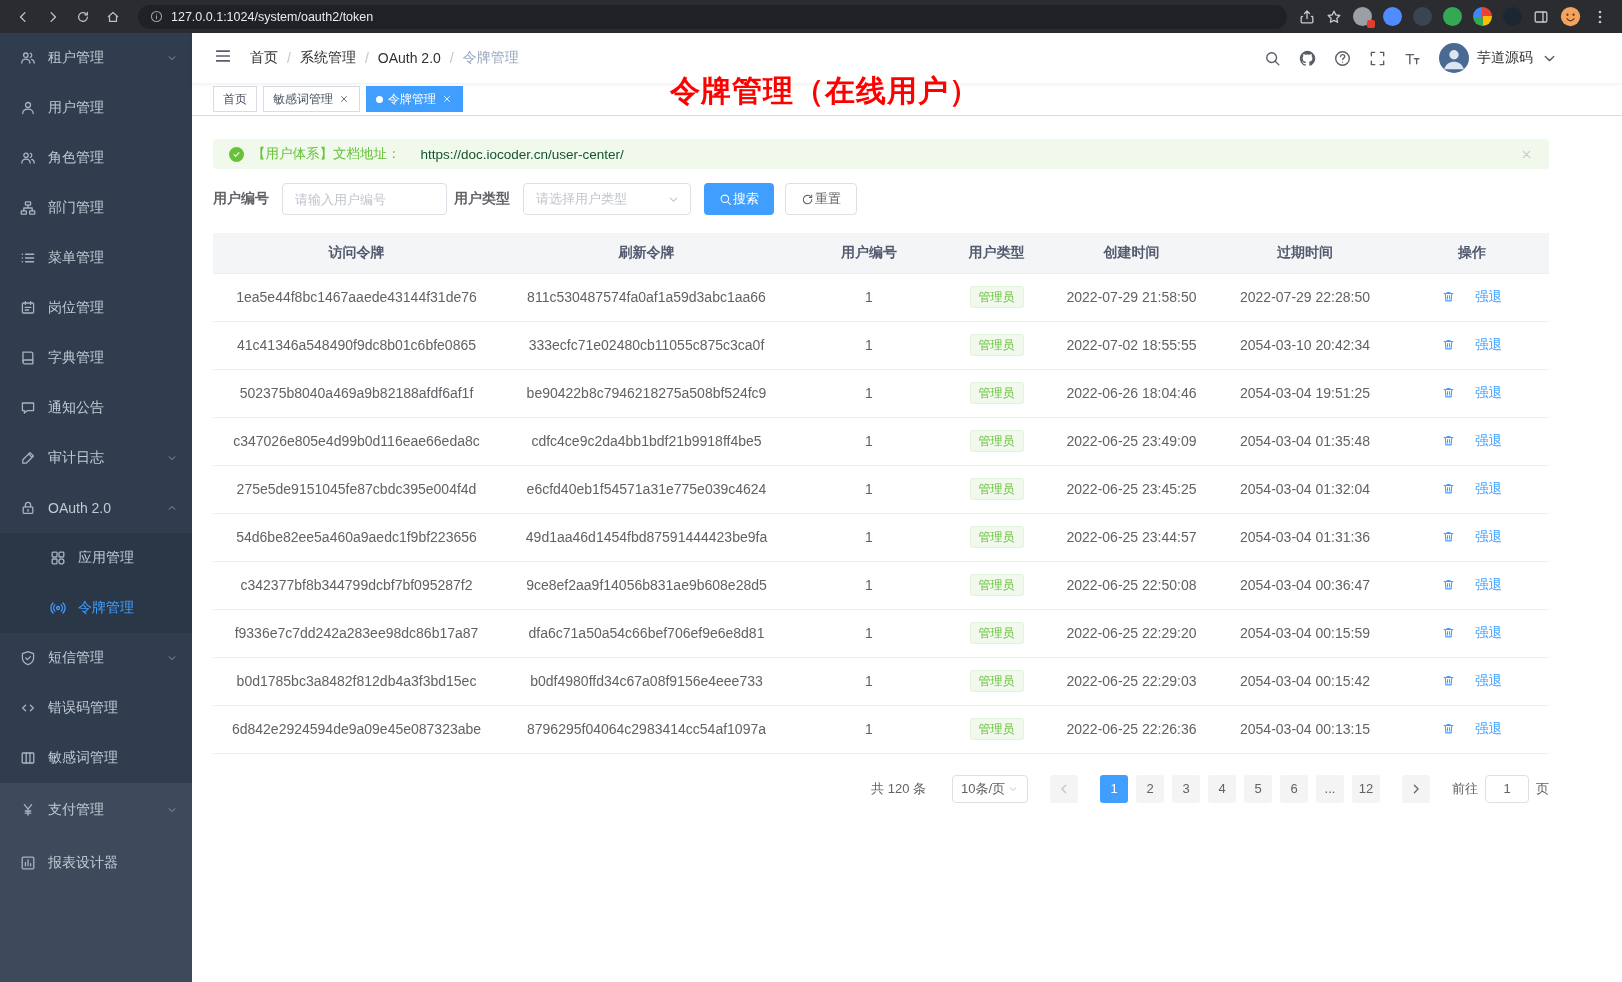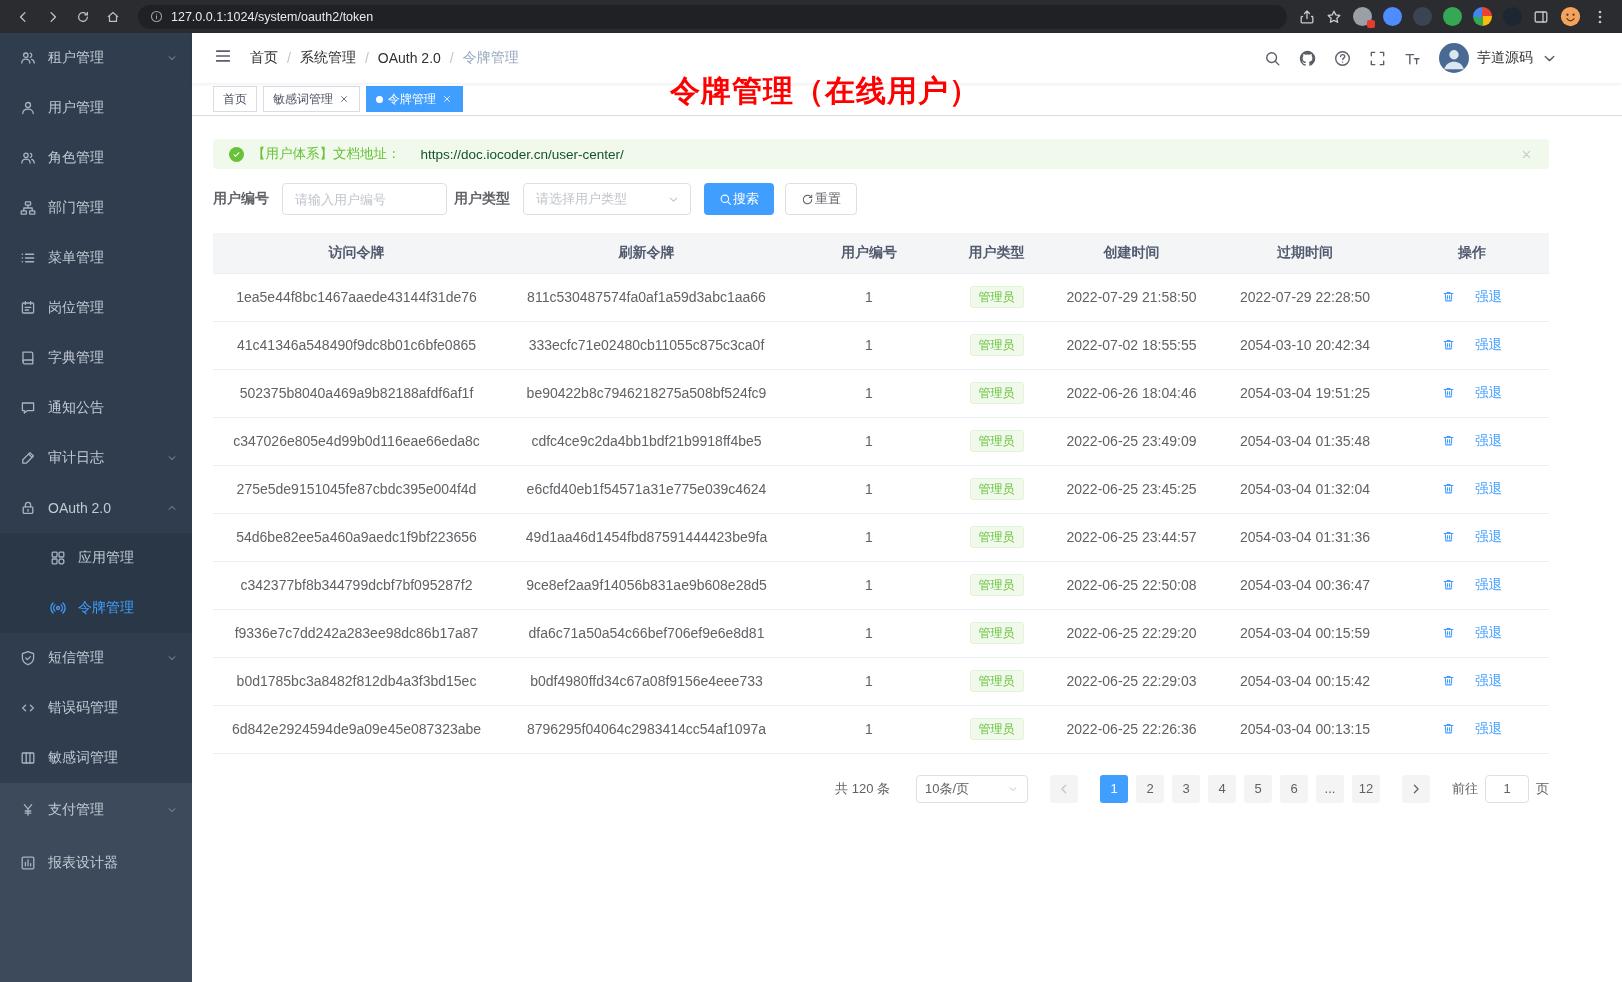--- a/index.html
+++ b/index.html
@@ -98,21 +98,21 @@
     white-space:nowrap;overflow:hidden}
   .tag-success{display:inline-block;padding:3px 8px;font-size:12px;line-height:1.2;
     background:#f0f9eb;border:1px solid #e1f3d8;color:#67c23a;border-radius:3px}
   .action-link{display:inline-flex;align-items:center;gap:20px;color:#409eff;
     font-size:13.5px;cursor:pointer}
   .action-link .icon{font-size:13px}
 
   .pagination{display:flex;align-items:center;justify-content:flex-end;gap:22px;
     margin-top:21px;font-size:13px;color:#606266}
   .pg-total{margin-right:4px}
-  .pg-size{width:112px;height:28px;border:1px solid #dcdfe6;border-radius:4px;
+  .pg-size{width:76px;height:28px;border:1px solid #dcdfe6;border-radius:4px;
     display:flex;align-items:center;justify-content:space-between;padding:0 8px;
     cursor:pointer;background:#fff}
   .pg-size .icon{color:#c0c4cc;font-size:12px}
   .pager{display:flex;align-items:center;gap:8px}
   .pg-btn{min-width:28px;height:28px;background:#f4f4f5;border-radius:3px;
     display:inline-flex;align-items:center;justify-content:center;color:#606266;
     font-size:13px;padding:0 4px}
   .pg-btn.active{background:#409eff;color:#fff}
   .pg-btn.arrow{font-size:12px}
   .pg-btn.arrow.disabled{color:#c0c4cc}

